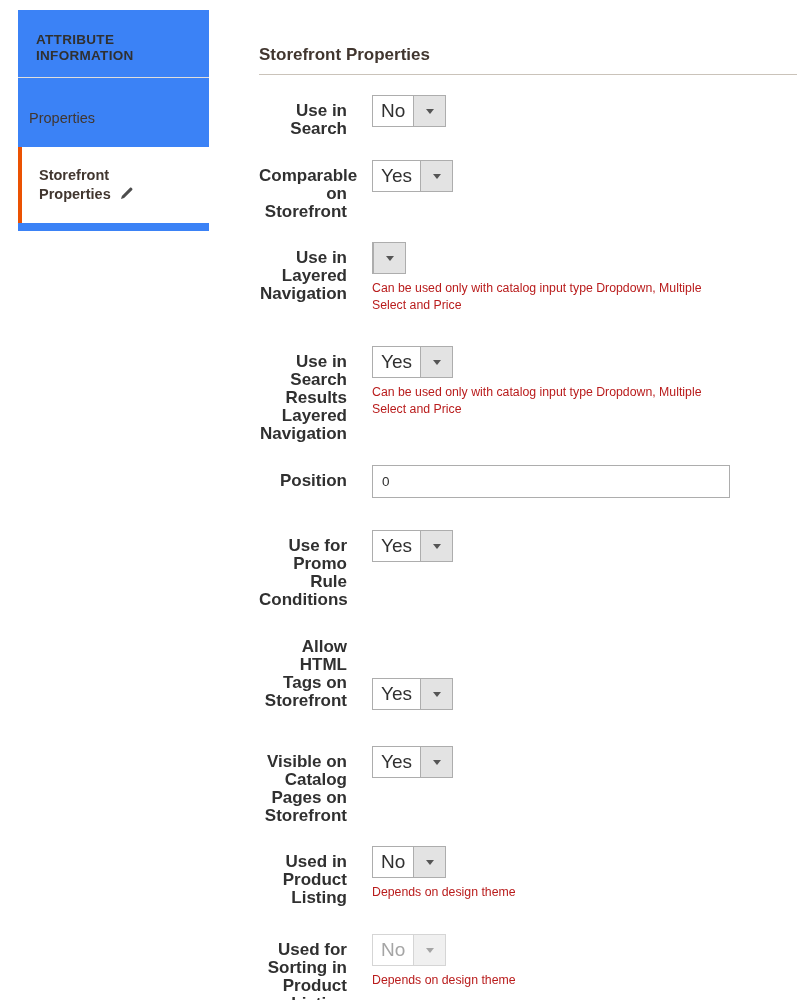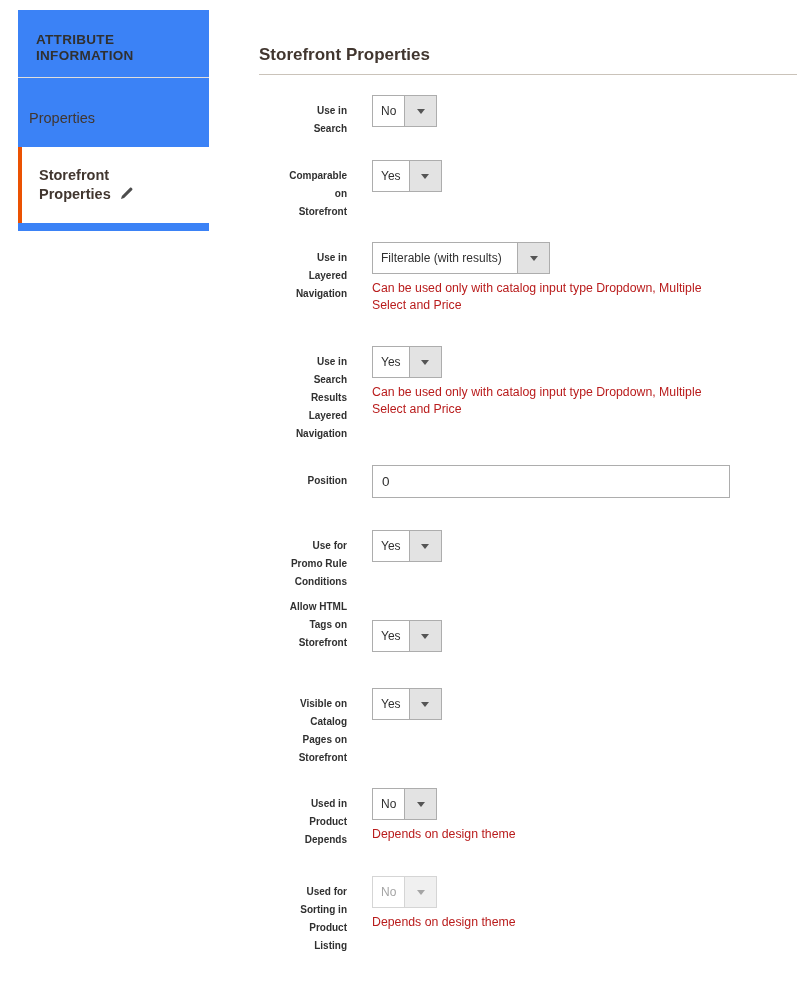--- a/index.html
+++ b/index.html
@@ -65,42 +65,42 @@
   }
   .rows { margin-top: 20px; }
 
   .row { display: flex; }
   .flabel {
     width: 88px;
     margin-right: 25px;
     flex: none;
     padding-top: 7px;
     text-align: right;
-    font-size: 10px;
+    font-size: 17px;
     font-weight: bold;
     line-height: 18px;
     color: #303030;
     white-space: pre-line;
   }
   .fctrl { flex: 1; min-width: 0; }
 
   
   .sel {
     display: inline-flex;
     height: 32px;
     border: 1px solid #adadad;
     background: #ffffff;
     cursor: pointer;
   }
   .sel-val {
     display: flex;
     align-items: center;
     min-width: 26px;
     padding: 0 8px;
-    font-size: 12px;
+    font-size: 19px;
     color: #303030;
   }
   .sel.wide .sel-val { min-width: 144px; }
   .sel-btn {
     width: 32px;
     background: #e3e3e3;
     border-left: 1px solid #adadad;
     display: flex;
     align-items: center;
     justify-content: center;
@@ -173,21 +173,20 @@
             <span class="sel-btn">
               <i class="caret"></i>
             </span>
           </div></div>
       </div>
       <div class="row" style="margin-bottom: 32px;">
         <div class="flabel">Use in
 Layered
 Navigation</div>
         <div class="fctrl"><div class="sel wide">
-            <span class="sel-val">Filterable (with results)</span>
             <span class="sel-btn">
               <i class="caret"></i>
             </span>
           </div><div class="note">Can be used only with catalog input type Dropdown, Multiple Select and Price</div></div>
       </div>
       <div class="row" style="margin-bottom: 22px;">
         <div class="flabel">Use in
 Search
 Results
 Layered
@@ -196,21 +195,21 @@
             <span class="sel-val">Yes</span>
             <span class="sel-btn">
               <i class="caret"></i>
             </span>
           </div><div class="note">Can be used only with catalog input type Dropdown, Multiple Select and Price</div></div>
       </div>
       <div class="row" style="margin-bottom: 32px;">
         <div class="flabel">Position</div>
         <div class="fctrl"><input class="txt" type="text" value="0" style=""></div>
       </div>
-      <div class="row" style="">
+      <div class="row" style="margin-bottom: 22px;">
         <div class="flabel">Use for
 Promo Rule
 Conditions</div>
         <div class="fctrl"><div class="sel">
             <span class="sel-val">Yes</span>
             <span class="sel-btn">
               <i class="caret"></i>
             </span>
           </div></div>
       </div>
@@ -233,21 +232,21 @@
         <div class="fctrl"><div class="sel">
             <span class="sel-val">Yes</span>
             <span class="sel-btn">
               <i class="caret"></i>
             </span>
           </div></div>
       </div>
       <div class="row" style="margin-bottom: 27px;">
         <div class="flabel">Used in
 Product
-Depends</div>
+Listing</div>
         <div class="fctrl"><div class="sel">
             <span class="sel-val">No</span>
             <span class="sel-btn">
               <i class="caret"></i>
             </span>
           </div><div class="note">Depends on design theme</div></div>
       </div>
       <div class="row" style="margin-bottom: 0px;">
         <div class="flabel">Used for
 Sorting in

